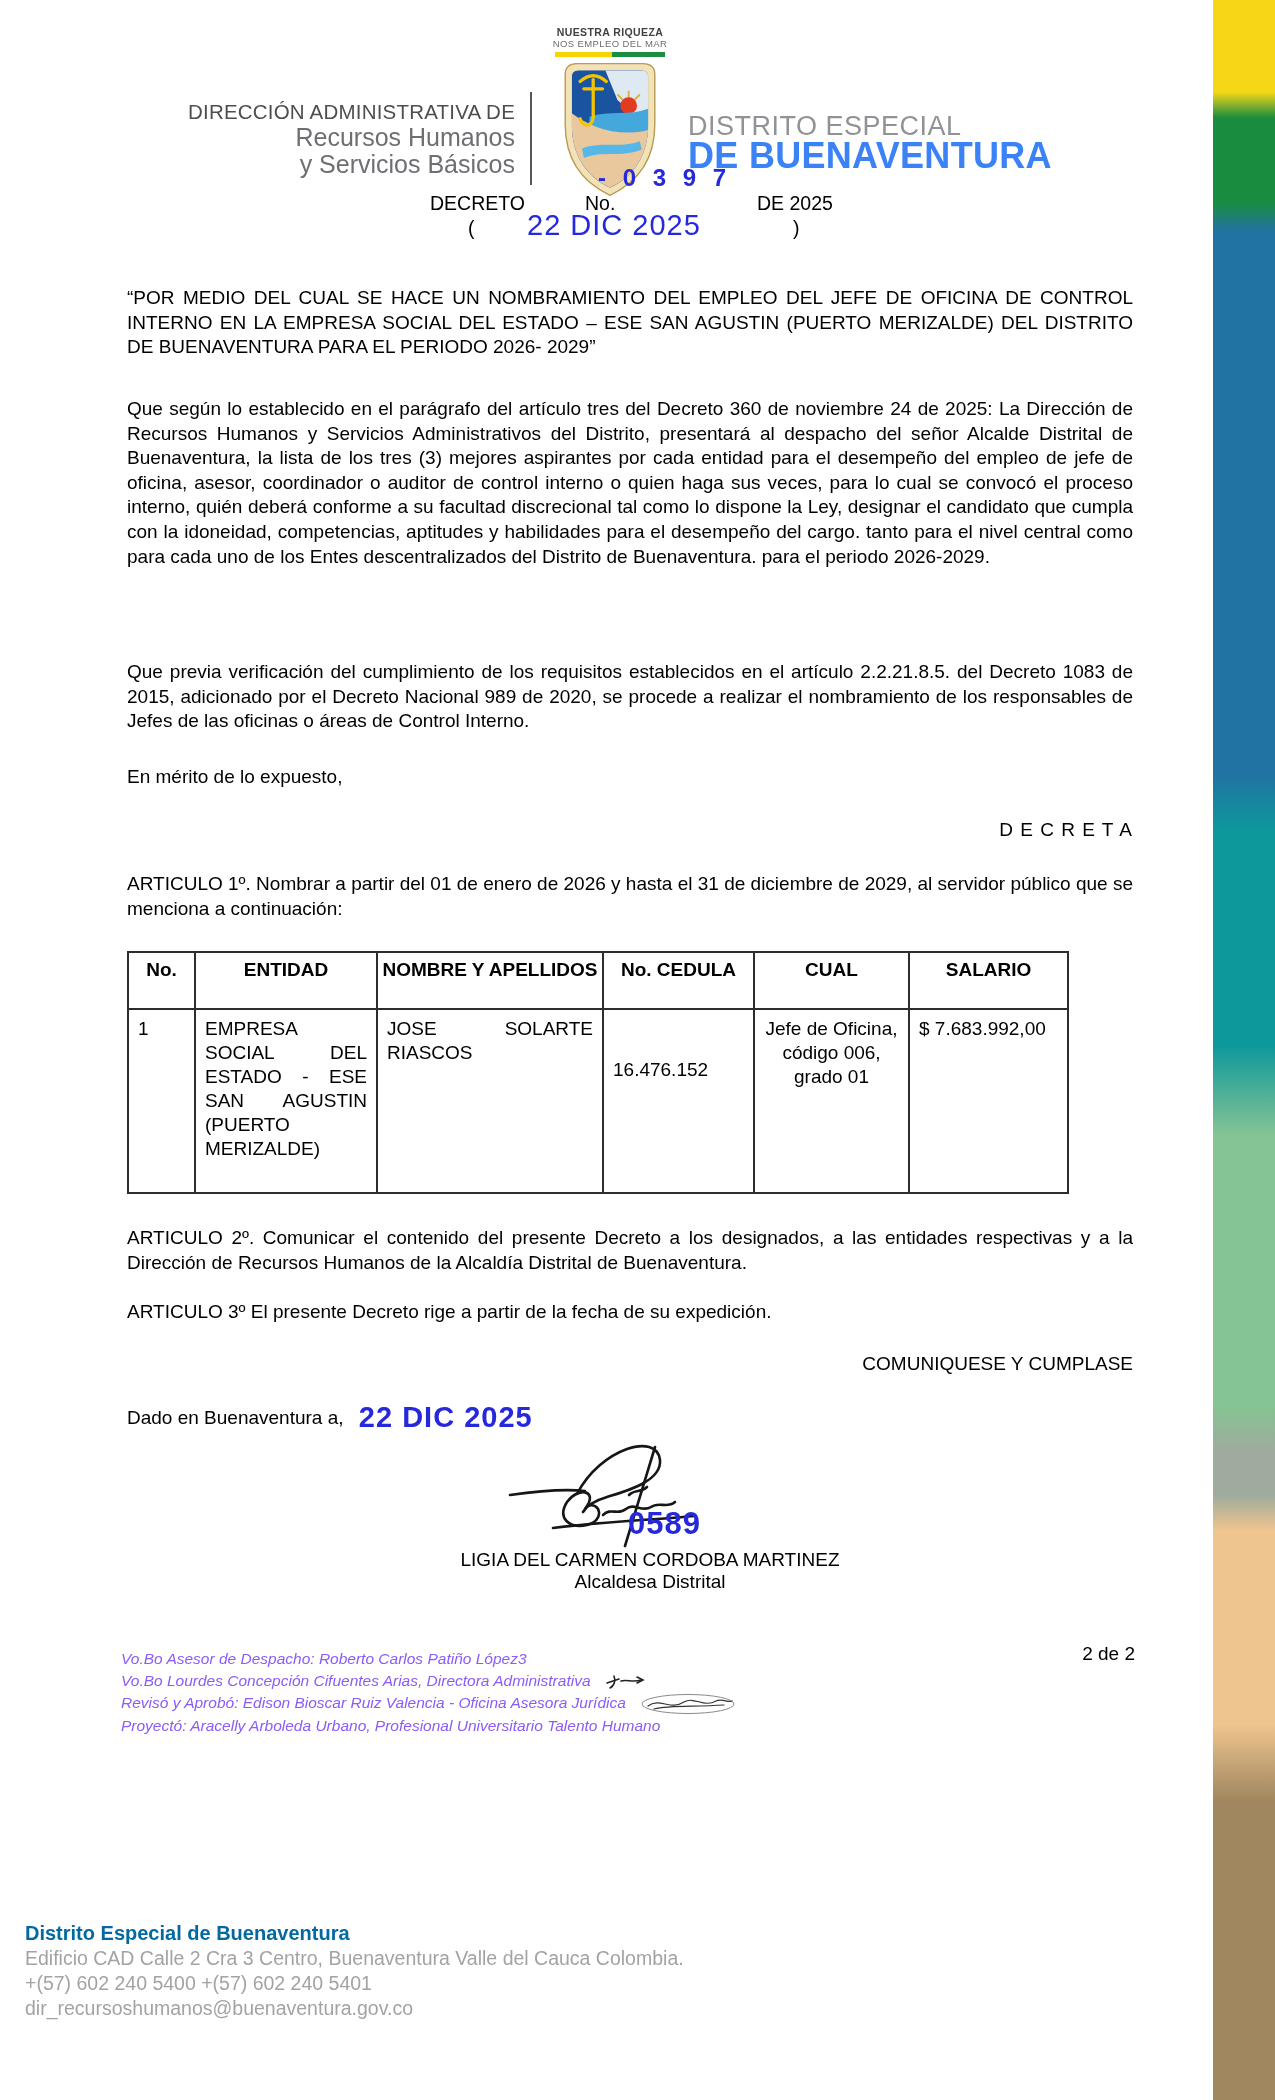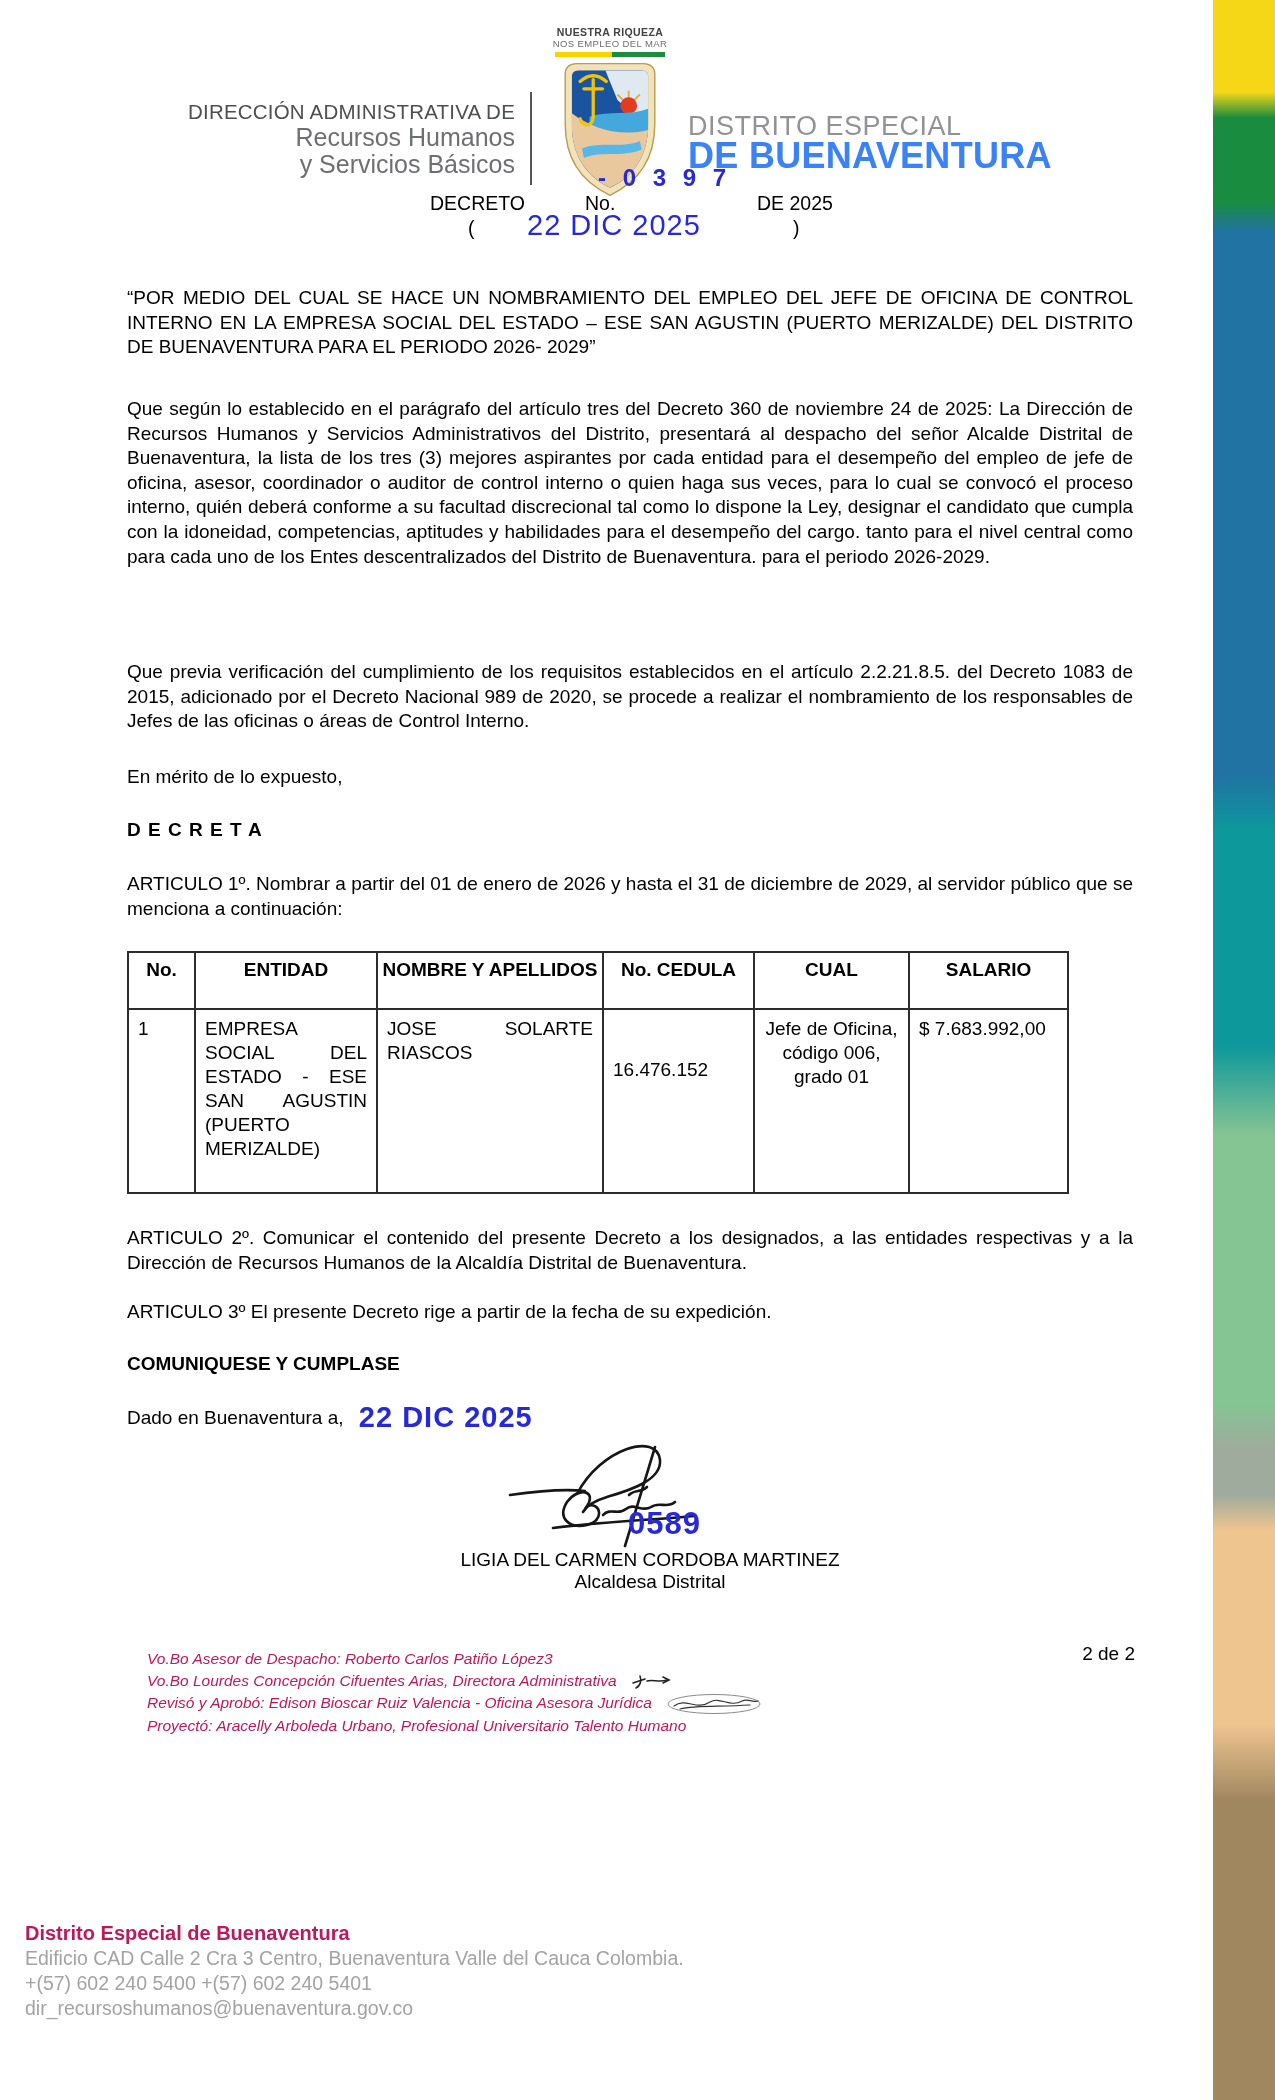--- a/index.html
+++ b/index.html
@@ -39,21 +39,21 @@
   .decreto-label { left:430px; top:192px; z-index:3; }
   .decreto-no { left:585px; top:192px; z-index:3; }
   .stamp { color:#2628dc; font-weight:bold; z-index:4; }
   .stamp-number { left:598px; top:164px; font-size:24px; letter-spacing:5px; }
   .decreto-year { left:757px; top:192px; z-index:3; }
   .paren-open { left:468px; top:217px; z-index:3; }
   .stamp-date { left:527px; top:209px; font-size:29px; font-weight:normal; letter-spacing:1px; }
   .paren-close { left:793px; top:217px; z-index:3; }
   
   .para { position:absolute; left:127px; width:1006px; font-size:19px; line-height:24.6px; text-align:justify; }
-  .center { text-align:left;font-weight:bold; }
+  .center { text-align:right; }
   .p-quote { top:286px; }
   .p-c1 { top:397px; }
   .p-c2 { top:660px; }
   .p-merito { top:765px; text-align:left; }
   .p-decreta { top:818px; letter-spacing:1px; }
   .p-art1 { top:872px; }
   .p-art2 { top:1226px; }
   .p-art3 { top:1300px; text-align:left; }
   .p-comuniquese { top:1352px; }
   .p-dado { top:1405px; text-align:left; }
@@ -66,26 +66,26 @@
   .td-no { text-align:left; }
   .td-entidad, .td-nombre { text-align:justify; }
   .td-cedula { padding-top:48px !important; }
   .td-cargo { text-align:center; }
   
   .sig-svg { position:absolute; left:505px; top:1438px; z-index:1; }
   .sig-stamp { left:628px; top:1506px; font-size:31px; letter-spacing:1px; z-index:2; }
   .sig-name { position:absolute; left:330px; top:1549px; width:640px; text-align:center; font-size:19px; z-index:3; }
   .sig-role { position:absolute; left:330px; top:1571px; width:640px; text-align:center; font-size:19px; }
   
-  .approvals { position:absolute; left:147px; top:1648px; font-style:italic; font-size:15.5px; line-height:22px; color:#be185d; }
+  .approvals { position:absolute; left:121px; top:1648px; font-style:italic; font-size:15.5px; line-height:22px; color:#8b5cf6; }
   .approvals .mark { display:inline-block; vertical-align:middle; margin-left:10px; }
   .page-num { position:absolute; left:1055px; top:1643px; width:80px; text-align:right; font-size:19px; }
   
   .footer { position:absolute; left:25px; top:1920px; }
-  .footer .f-org { font-size:20px; font-weight:bold; color:#be185d; line-height:26px; }
+  .footer .f-org { font-size:20px; font-weight:bold; color:#0369a1; line-height:26px; }
   .footer .f-line { font-size:19.5px; color:#a3a3a3; line-height:25px; }
 </style>
 </head>
 <body>
 
 <div class="page">
 
   <div class="band"></div>
 
   <div class="hdr-left">

